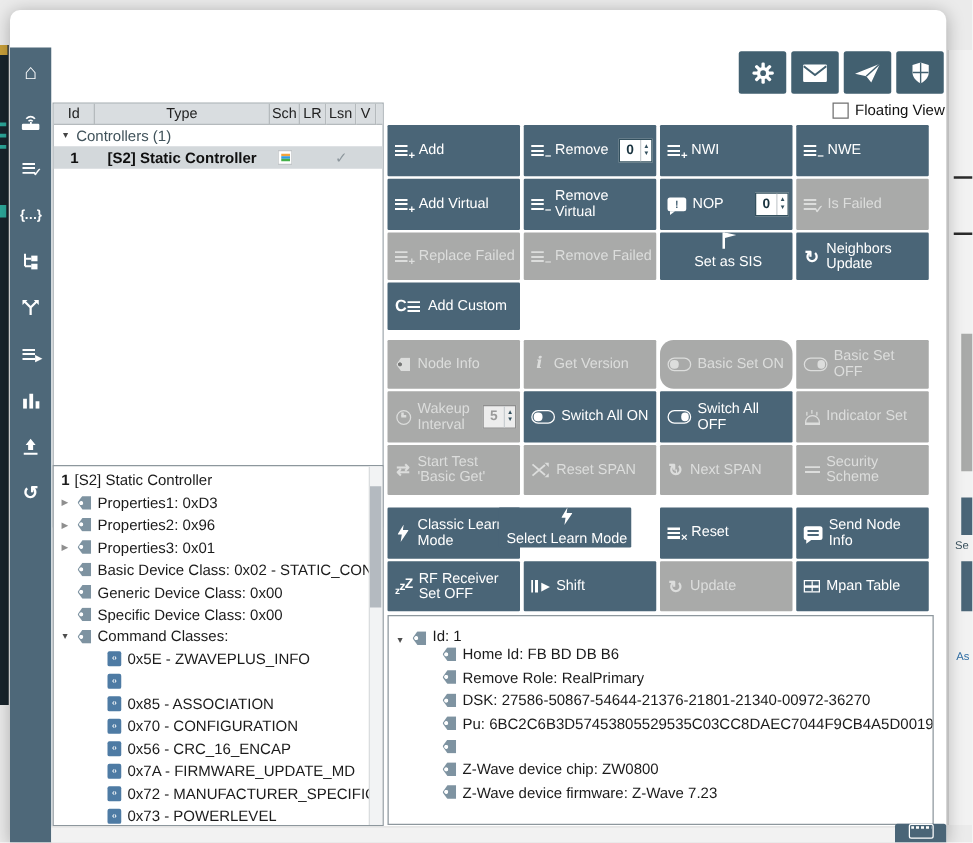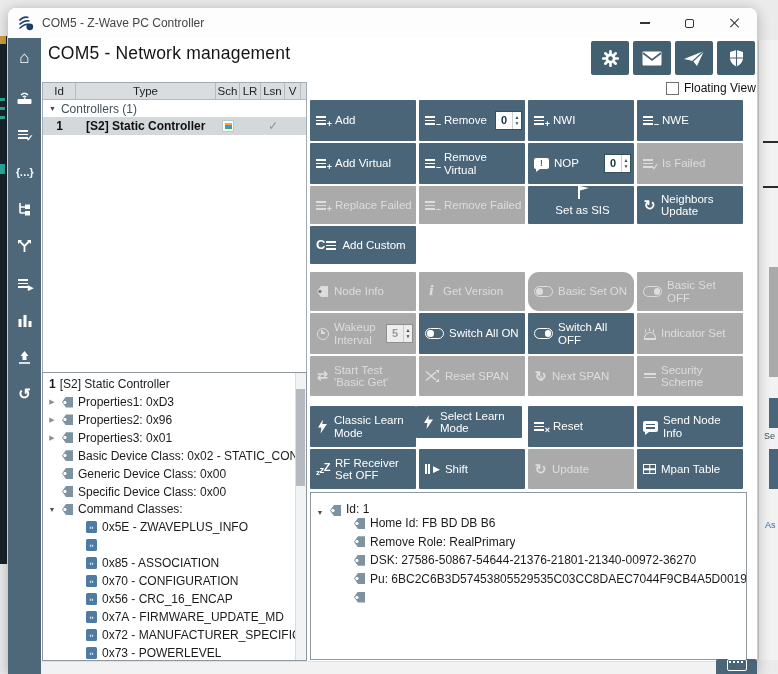--- a/index.html
+++ b/index.html
@@ -139,48 +139,23 @@
 <div class="abs bg-line" style="top:141px"></div>
 <div class="abs bg-line" style="top:186px"></div>
 <div class="abs bg-gray" style="top:267px;height:110px"></div>
 <div class="abs bg-slate" style="top:398px;height:30px"></div>
 <div class="abs bg-frag" style="left:764px;top:431px">Se</div>
 <div class="abs bg-slate" style="top:449px;height:40px"></div>
 <div class="abs bg-frag" style="left:765px;top:520px;color:#2e6da4">As</div>
 
 <div id="win">
 
-  <div class="abs" id="titlebar">
-    <span class="icw">
-        <svg width="16" height="16" viewBox="0 0 16 16">
-          <g stroke="#1c3f66" stroke-width="1.5" fill="none">
-            <path d="M1.5 5.5 Q5.5 1 10.5 2.5"></path>
-            <path d="M1.5 9.5 Q6.5 4.5 11.5 6"></path>
-            <path d="M1.5 13.5 Q7 8.5 11 9.5"></path>
-          </g>
-          <circle cx="11.8" cy="11.8" r="3.4" fill="#1c3f66"></circle>
-        </svg>
-      </span>
-    <span id="title-text">COM5 - Z-Wave PC Controller</span>
-    <div id="win-ctls">
-      <div class="win-ctl">
-          <span class="minbar"></span>
-        </div>
-      <div class="win-ctl">
-          <span class="maxbox"></span>
-        </div>
-      <div class="win-ctl">
-          <span class="xicon"></span>
-        </div>
-    </div>
-  </div>
 
   <div class="abs" id="sidebar"></div>
 
-  <div class="abs" id="page-title">COM5 - Network management</div>
   <div id="toolbar"></div>
   <div class="abs" id="floating">
     <span class="cb"></span>
     <span>Floating View</span>
   </div>
 
   <div class="abs" id="node-table-box">
     <div id="tbl-head">
         <div class="thc" style="width: 33px; border-left: none;">Id</div>
         <div class="thc" style="width: 140px;">Type</div>
@@ -530,21 +505,21 @@
           </span>
         </span>
         <span class="lb">Security Scheme</span>
       </div>
       <div class="abs btn" style="left: 302px; top: 398px; width: 106px; height: 41px;">
         <span class="icw">
           <span class="bolt"></span>
         </span>
         <span class="lb">Classic Learn Mode</span>
       </div>
-      <div class="abs btn" style="left: 408px; top: 398px; width: 106px; height: 32px;">
+      <div class="abs btn" style="left: 391px; top: 398px; width: 106px; height: 32px; flex-direction: column;">
         <span class="icw">
           <span class="bolt"></span>
         </span>
         <span class="lb">Select Learn Mode</span>
       </div>
       <div class="abs btn" style="left: 520px; top: 398px; width: 106px; height: 41px;">
         <span class="icw">
           <span class="lic">
             <span class="b"></span>
             <span class="s">×</span>
@@ -625,20 +600,34 @@
         <span class="icw">
           <span class="tagic"></span>
         </span>
         <span>Pu: 6BC2C6B3D57453805529535C03CC8DAEC7044F9CB4A5D0019E4F7EF9E</span>
       </div>
       <div class="titem" style="top: 95px; left: 28px;">
         <span class="exp"></span>
         <span class="icw">
           <span class="tagic"></span>
         </span>
+      </div>
+      <div class="titem" style="top: 113.4px; left: 28px;">
+        <span class="exp"></span>
+        <span class="icw">
+          <span class="tagic"></span>
+        </span>
+        <span>Z-Wave device chip: ZW0800</span>
+      </div>
+      <div class="titem" style="top: 131.8px; left: 28px;">
+        <span class="exp"></span>
+        <span class="icw">
+          <span class="tagic"></span>
+        </span>
+        <span>Z-Wave device firmware: Z-Wave 7.23</span>
       </div>
     </div>
 
   <div class="abs" id="footer-strip"></div>
   <div class="abs" id="kb-btn">
     <span class="kb"></span>
   </div>
 <div class="abs side-item" style="top: 33px;">
       <span class="icw">
         <span style="font-size:17px;font-weight:700">⌂</span>

